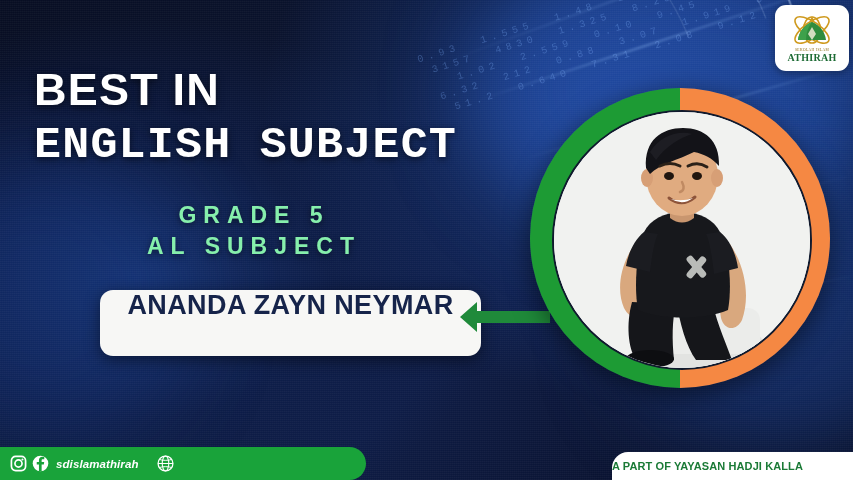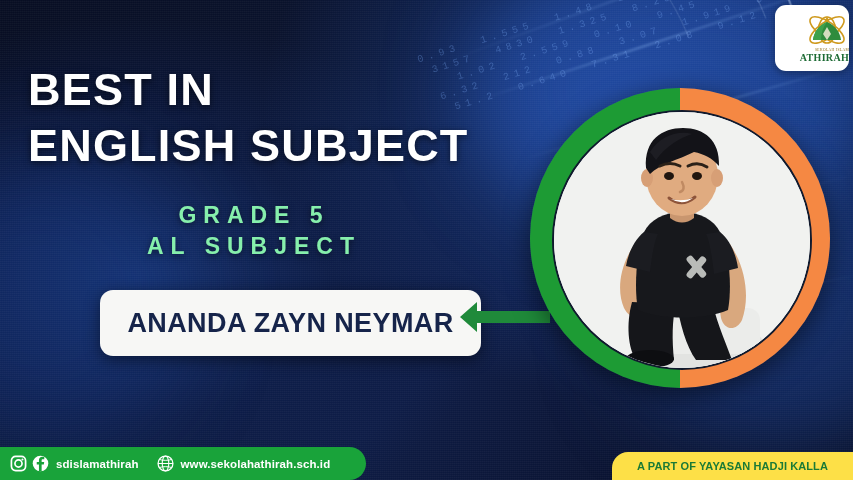--- a/index.html
+++ b/index.html
@@ -78,31 +78,31 @@
     font-size: 10px;
     line-height: 14px;
     letter-spacing: 5px;
     white-space: pre;
     pointer-events: none;
   }
 
   
   .headline {
     position: absolute;
-    left: 28px;
+    left: 34px;
     top: 62px;
     color: #ffffff;
     font-weight: bold;
     font-size: 45px;
     line-height: 56px;
     letter-spacing: 1.2px;
     text-shadow: 0 2px 7px rgba(0,0,0,0.55);
   }
   .headline .l1 { display: block; }
-  .headline .l2 { display: block; }
+  .headline .l2 { display: block; font-family: Liberation Mono, monospace; }
 
   .subline {
     position: absolute;
     left: 34px;
     top: 200px;
     width: 440px;
     text-align: center;
     color: #86efac;
     font-weight: bold;
     font-size: 23px;
@@ -115,21 +115,21 @@
   .name-banner {
     position: absolute;
     left: 100px;
     top: 290px;
     width: 381px;
     height: 66px;
     background: #f7f7f5;
     border-radius: 13px;
     box-shadow: 0 4px 16px rgba(0,0,0,0.45);
     display: flex;
-    align-items: center;
+    align-items: flex-start;
     justify-content: center;
   }
   .name-banner .nm {
     color: #16244a;
     font-weight: bold;
     font-size: 27px;
     letter-spacing: 0.4px;
     white-space: nowrap;
   }
 
@@ -169,21 +169,21 @@
     position: absolute;
     left: 775px;
     top: 5px;
     width: 74px;
     height: 66px;
     background: #ffffff;
     border-radius: 11px;
     box-shadow: 0 2px 9px rgba(0,0,0,0.35);
     display: flex;
     flex-direction: column;
-    align-items: flex-end;
+    align-items: center;
     justify-content: center;
   }
   .logo-mark { display:block; }
   .logo-sub {
     font-size: 3.6px;
     color: #8a6a12;
     letter-spacing: 0.4px;
     font-family: "Liberation Serif", serif;
     margin-top: 1px;
   }
@@ -217,25 +217,25 @@
     letter-spacing: 0.1px;
     white-space: nowrap;
   }
 
   .footer-white {
     position: absolute;
     left: 612px;
     top: 452px;
     width: 241px;
     height: 28px;
-    background: #fde047;
+    background: #ffffff;
     border-top-left-radius: 16px;
     display: flex;
     align-items: center;
-    justify-content: center;
+    justify-content: flex-start;
   }
   .fw-text {
     color: #1a7a36;
     font-weight: bold;
     font-size: 11px;
     letter-spacing: 0.1px;
     white-space: nowrap;
   }
 </style>
 </head>
@@ -358,32 +358,31 @@
     <div class="fg-item" style="margin-left:10px;">
       <svg width="17" height="17" viewBox="0 0 24 24">
         <rect x="2" y="2" width="20" height="20" rx="6" fill="none" stroke="#ffffff" stroke-width="2.4"></rect>
         <circle cx="12" cy="12" r="5" fill="none" stroke="#ffffff" stroke-width="2.4"></circle>
         <circle cx="17.6" cy="6.4" r="1.5" fill="#ffffff"></circle>
       </svg>
       <svg width="17" height="17" viewBox="0 0 24 24" style="margin-left:5px;">
         <circle cx="12" cy="12" r="11" fill="#ffffff"></circle>
         <path d="M13.6 23V13.5h3.1l.5-3.6h-3.6V7.6c0-1 .3-1.7 1.8-1.7h1.9V2.7c-.3 0-1.5-.1-2.8-.1-2.8 0-4.7 1.7-4.7 4.8v2.5H6.7v3.6h3.1V23z" fill="#19a33a"></path>
       </svg>
-      <span class="fg-text" style="margin-left:7px;">sdislamathirah</span>
+      <span class="fg-text" style="margin-left:7px;font-style:italic;">sdislamathirah</span>
     </div>
 
     <div class="fg-item" style="margin-left:18px;">
       <svg width="17" height="17" viewBox="0 0 24 24">
         <circle cx="12" cy="12" r="10.5" fill="none" stroke="#ffffff" stroke-width="1.8"></circle>
         <ellipse cx="12" cy="12" rx="4.6" ry="10.5" fill="none" stroke="#ffffff" stroke-width="1.5"></ellipse>
         <line x1="1.5" y1="12" x2="22.5" y2="12" stroke="#ffffff" stroke-width="1.5"></line>
         <path d="M3.4 6.2 C6.5 8 17.5 8 20.6 6.2" fill="none" stroke="#ffffff" stroke-width="1.4"></path>
         <path d="M3.4 17.8 C6.5 16 17.5 16 20.6 17.8" fill="none" stroke="#ffffff" stroke-width="1.4"></path>
       </svg>
-      <span class="fg-text" style="margin-left:7px;">www.sekolahathirah.sch.id</span>
     </div>
   </div>
 
   <div class="footer-white">
     <span class="fw-text">A PART OF YAYASAN HADJI KALLA</span>
   </div>
 
 </div>
 
 </body></html>

